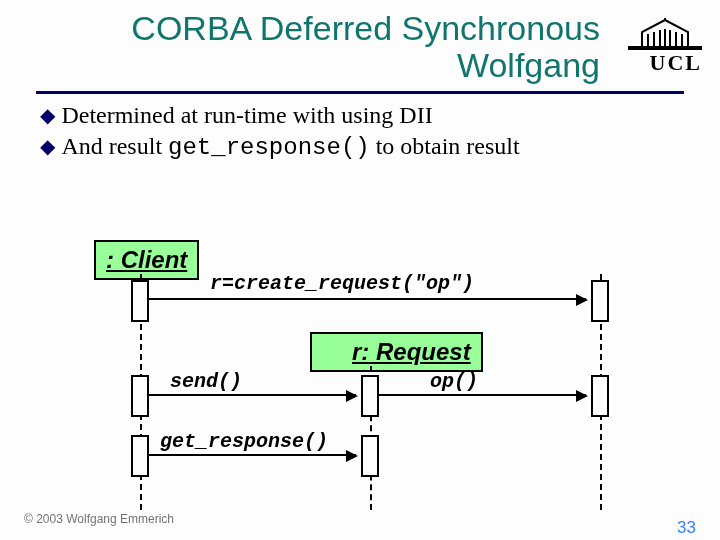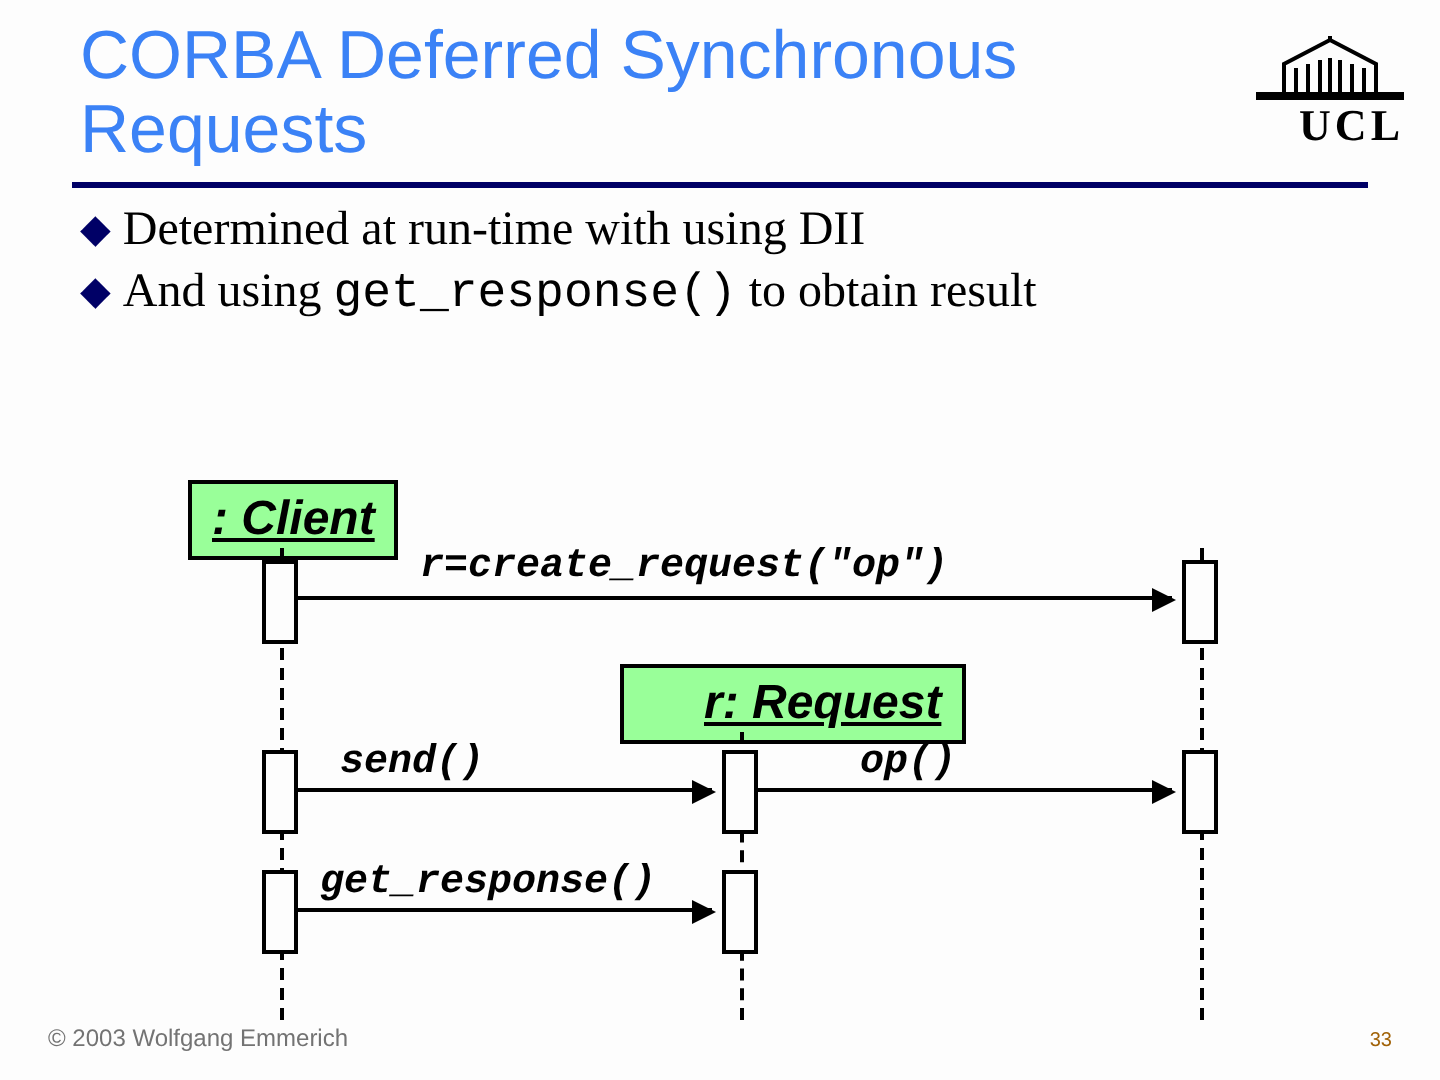--- a/index.html
+++ b/index.html
@@ -5,24 +5,24 @@
   html,body{margin:0;padding:0;}
   body{
     width:720px;height:540px;
     background:#fdfdfd;
     font-family:"Times New Roman",serif;
     color:#000;
     position:relative;
     overflow:hidden;
   }
   .title{
-    color:#3b82f6;
+    color:#0f766e;
     font-family:"Trebuchet MS","Arial",sans-serif;
     font-size:34px;
-    text-align:left;
+    text-align:right;
     line-height:1.1;
     padding:10px 120px 4px 40px;
   }
   .rule{
     height:3px;
     background:#000066;
     margin:2px 36px 8px 36px;
   }
   .logo{
     position:absolute;
@@ -46,22 +46,22 @@
     margin:6px 40px 0 40px;
   }
   .bullets .row{margin:4px 0;}
   .dia{color:#000066;font-size:20px;vertical-align:1px;margin-right:6px;}
   .code{font-family:"Courier New",monospace;}
   .footer-left{
     position:absolute;left:24px;bottom:14px;
     font-family:Arial,sans-serif;font-size:12px;color:#737373;
   }
   .footer-right{
-    position:absolute;right:24px;bottom:14px;
-    font-family:Arial,sans-serif;font-size:10px;color:#a16207;
+    position:absolute;right:24px;bottom:2px;
+    font-family:Arial,sans-serif;font-size:17px;color:#3b82f6;
   }
   
   .diagram{
     position:absolute;
     left:60px; top:240px;
     width:600px; height:270px;
     font-family:Arial,sans-serif;
   }
   .obj{
     position:absolute;
@@ -118,30 +118,30 @@
       <path d="M27 2 L27 -2" stroke="#000" stroke-width="2"></path>
       <path d="M10 30 L10 16 M16 30 L16 14 M22 30 L22 12 M27 30 L27 11 M32 30 L32 12 M38 30 L38 14 M44 30 L44 16" stroke="#000" stroke-width="2"></path>
     </svg>
   </div>
   <div class="bar"></div>
   <div class="ucl">UCL</div>
 </div>
 
 <div class="title">
   <span>CORBA Deferred Synchronous</span><br>
-  <span>Requests</span>
+  <span>Wolfgang</span>
 </div>
 <div class="rule"></div>
 
 <div class="bullets">
   <div class="row">
     <span class="dia">◆</span><span>Determined at run-time with using DII</span>
   </div>
   <div class="row">
-    <span class="dia">◆</span><span>And using </span><span class="code">get_response()</span><span> to obtain result</span>
+    <span class="dia">◆</span><span>And result </span><span class="code">get_response()</span><span> to obtain result</span>
   </div>
 </div>
 
 <div class="diagram">
 
   <div class="obj" style="left:34px;top:0;">: Client</div>
   <div class="obj" style="left:250px;top:92px;padding-left:40px;">r: Request</div>
 
   <div class="lifeline" style="left:80px;top:34px;height:236px;"></div>
   <div class="lifeline" style="left:540px;top:34px;height:236px;"></div>

